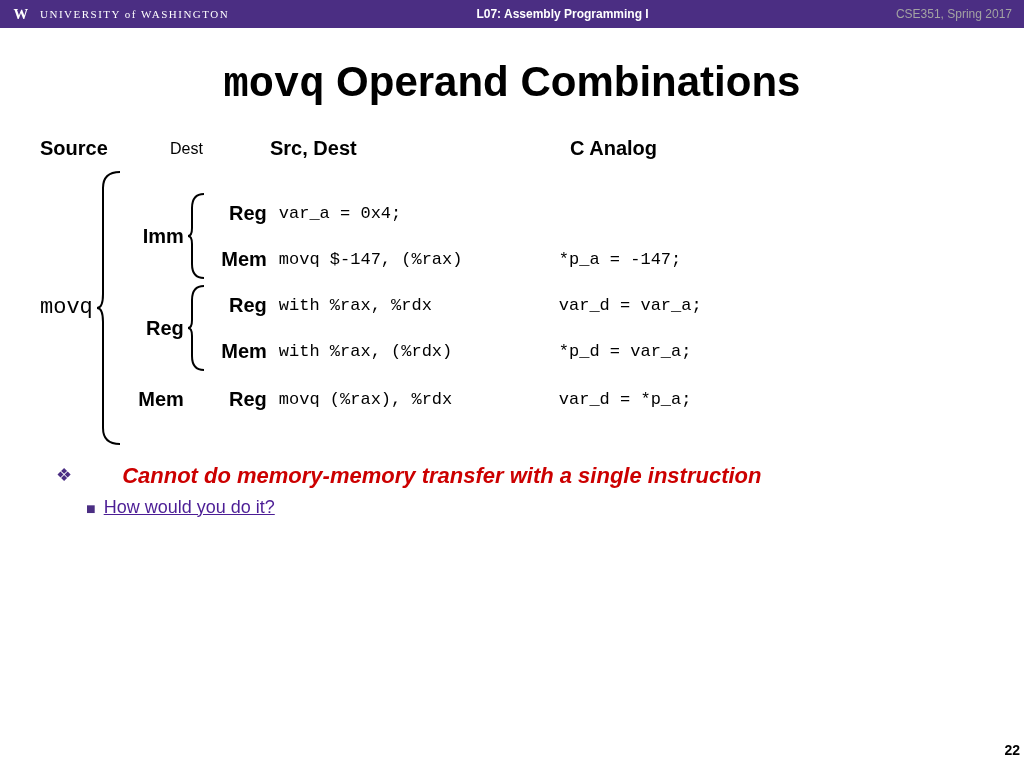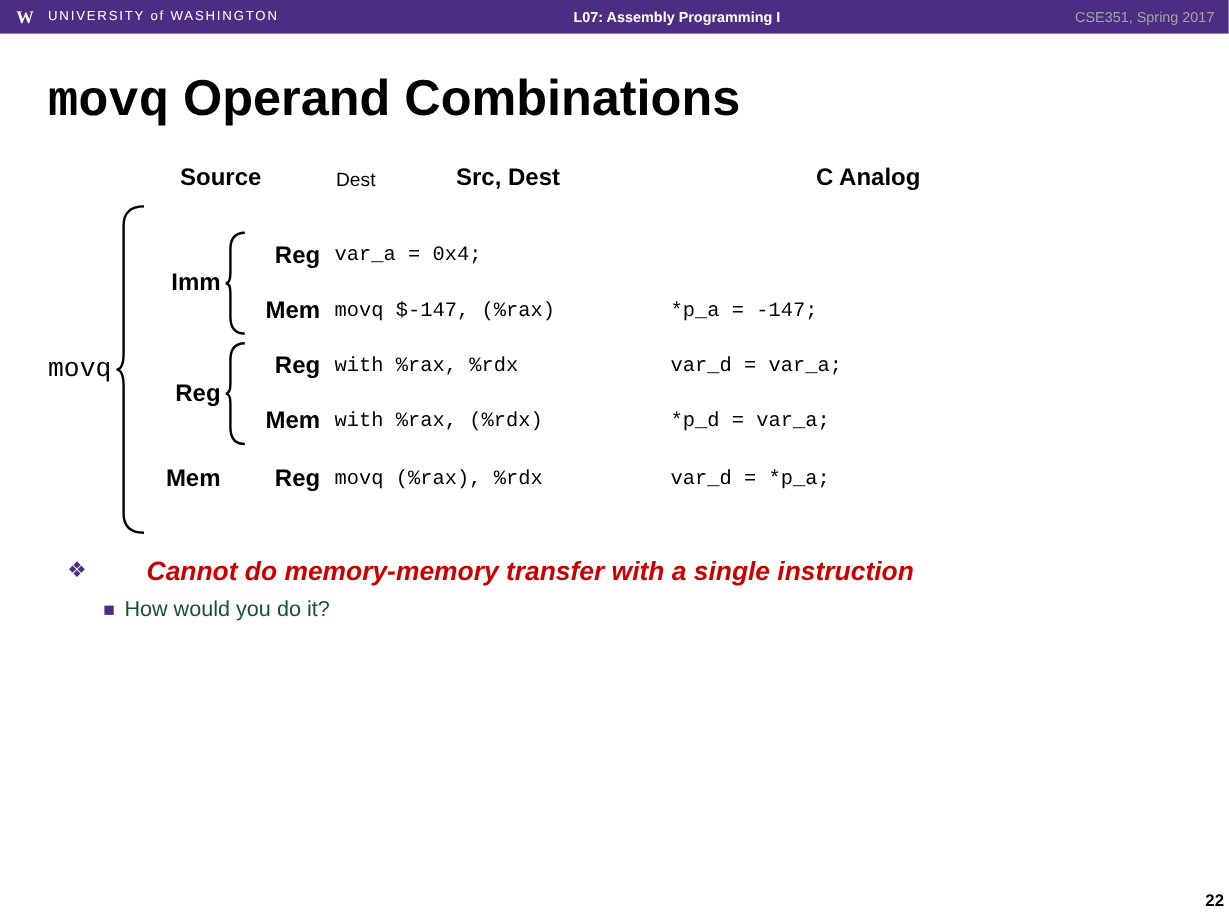--- a/index.html
+++ b/index.html
@@ -38,20 +38,21 @@
     #main {
       padding: 30px 40px 20px 40px;
     }
 
     #page-title {
       font-size: 42px;
       font-weight: bold;
       color: #000;
       margin-bottom: 28px;
       font-family: Arial, sans-serif;
+      text-align: center;
     }
 
     #page-title .mono {
       font-family: 'Courier New', Courier, monospace;
       font-weight: bold;
     }
 
     .col-header {
       font-weight: bold;
       font-size: 20px;
@@ -111,33 +112,33 @@
 </head>
 <body>
 
 <div id="header">
   <div id="header-left">
 
     <svg id="uw-logo" viewBox="0 0 30 30" width="22" height="22">
       <rect width="30" height="30" fill="#4b2e83"></rect>
       <text x="2" y="22" font-family="serif" font-size="20" font-weight="bold" fill="white">W</text>
     </svg>
-    <span style="color:#ffffff;font-size:11px;letter-spacing:1.5px;font-family:Liberation Sans, sans-serif;">UNIVERSITY of WASHINGTON</span>
+    <span style="color:#ffffff;font-size:11px;letter-spacing:1.5px;font-family:Liberation Serif, serif;">UNIVERSITY of WASHINGTON</span>
   </div>
   <span style="color:#ffffff;font-size:12px;font-weight:bold;font-family:Arial,sans-serif;">L07:  Assembly Programming I</span>
   <span style="color:#a3a3a3;font-size:12px;font-family:Arial,sans-serif;">CSE351, Spring 2017</span>
 </div>
 
 <div id="main">
 
   <div id="page-title">
     <span class="mono">movq</span><span> Operand Combinations</span>
   </div>
 
-  <div style="display:flex; flex-direction:row; align-items:flex-end; margin-left:110px; margin-bottom:6px;">
+  <div style="display:flex; flex-direction:row; align-items:center; margin-bottom:6px;">
     <span class="col-header" style="width:130px; font-size:20px; font-weight:bold;">Source</span>
     <span class="col-header" style="width:80px; font-size:16px; font-weight:normal;">Dest</span>
     <span class="col-header" style="width:300px; font-size:20px; font-weight:bold; margin-left:20px;">Src, Dest</span>
     <span class="col-header" style="width:220px; font-size:20px; font-weight:bold;">C Analog</span>
   </div>
 
   <div style="display:flex; flex-direction:row; align-items:center;">
 
     <span style="font-family:'Courier New',monospace; font-size:22px; font-weight:normal; margin-right:2px; margin-top:0;">movq</span>
 
@@ -201,19 +202,19 @@
     </div>
   </div>
 
   <div id="bottom-section" style="margin-top:14px; padding-left:16px;">
     <div class="bullet-item" style="display:flex;flex-direction:row;align-items:flex-start;">
       <span class="diamond-bullet" style="color:#4b2e83;font-size:18px;margin-right:10px;margin-top:2px;">❖</span>
       <span class="bullet-text-main" style="font-size:22px;font-weight:bold;font-style:italic;color:#cc0000;line-height:1.3;margin-left:40px;">Cannot do memory-memory transfer with a single instruction</span>
     </div>
     <div class="sub-bullet" style="display:flex;flex-direction:row;align-items:flex-start;margin-top:6px;margin-left:30px;">
       <span style="color:#4b2e83;font-size:16px;margin-right:8px;margin-top:3px;flex-shrink:0;">■</span>
-      <span class="sub-bullet-text" style="font-size:18px;color:#14532d;">How would you do it?</span>
+      <span class="sub-bullet-text" style="font-size:18px;color:#4c1d95;text-decoration:underline;">How would you do it?</span>
     </div>
   </div>
 
 </div>
 
 <div id="page-number" style="position:absolute;bottom:10px;right:4px;font-size:14px;color:#000;font-weight:bold;">22</div>
 
 </body></html>

